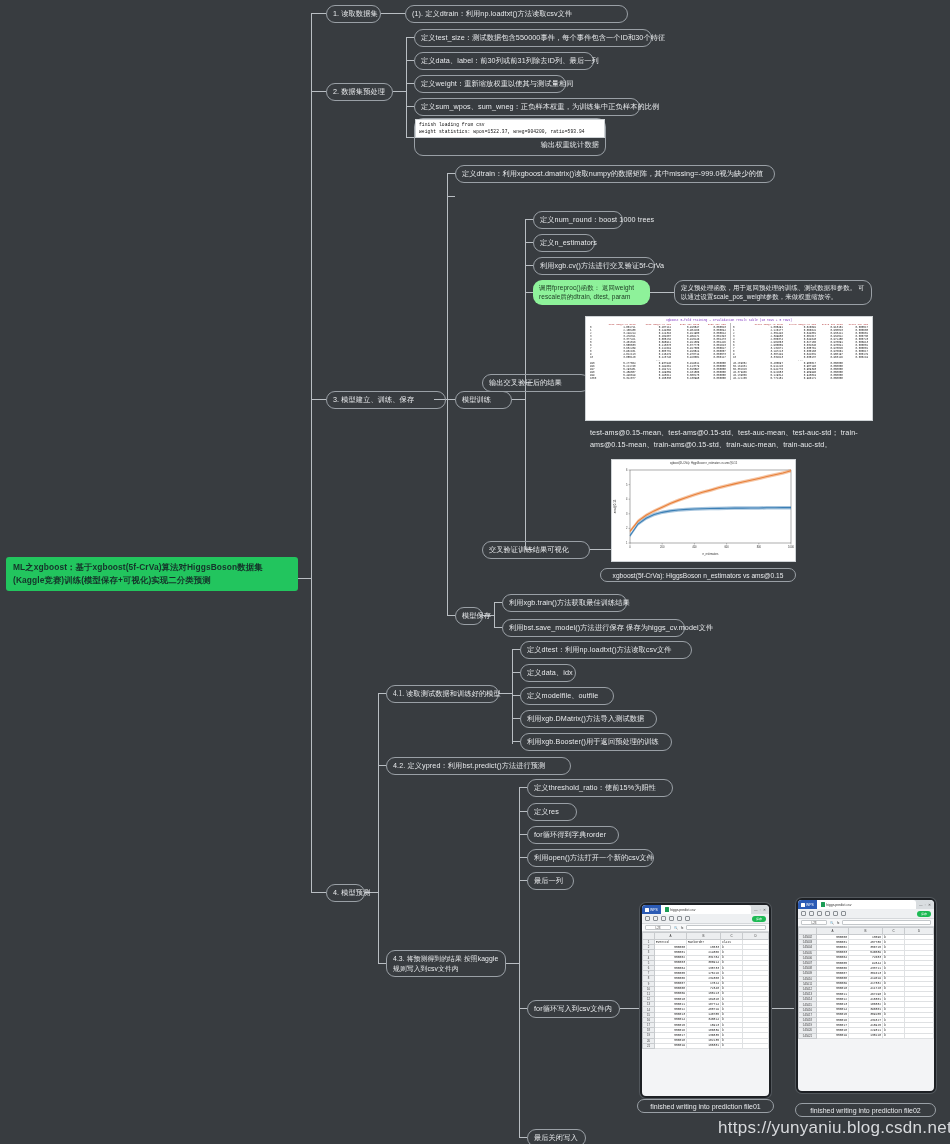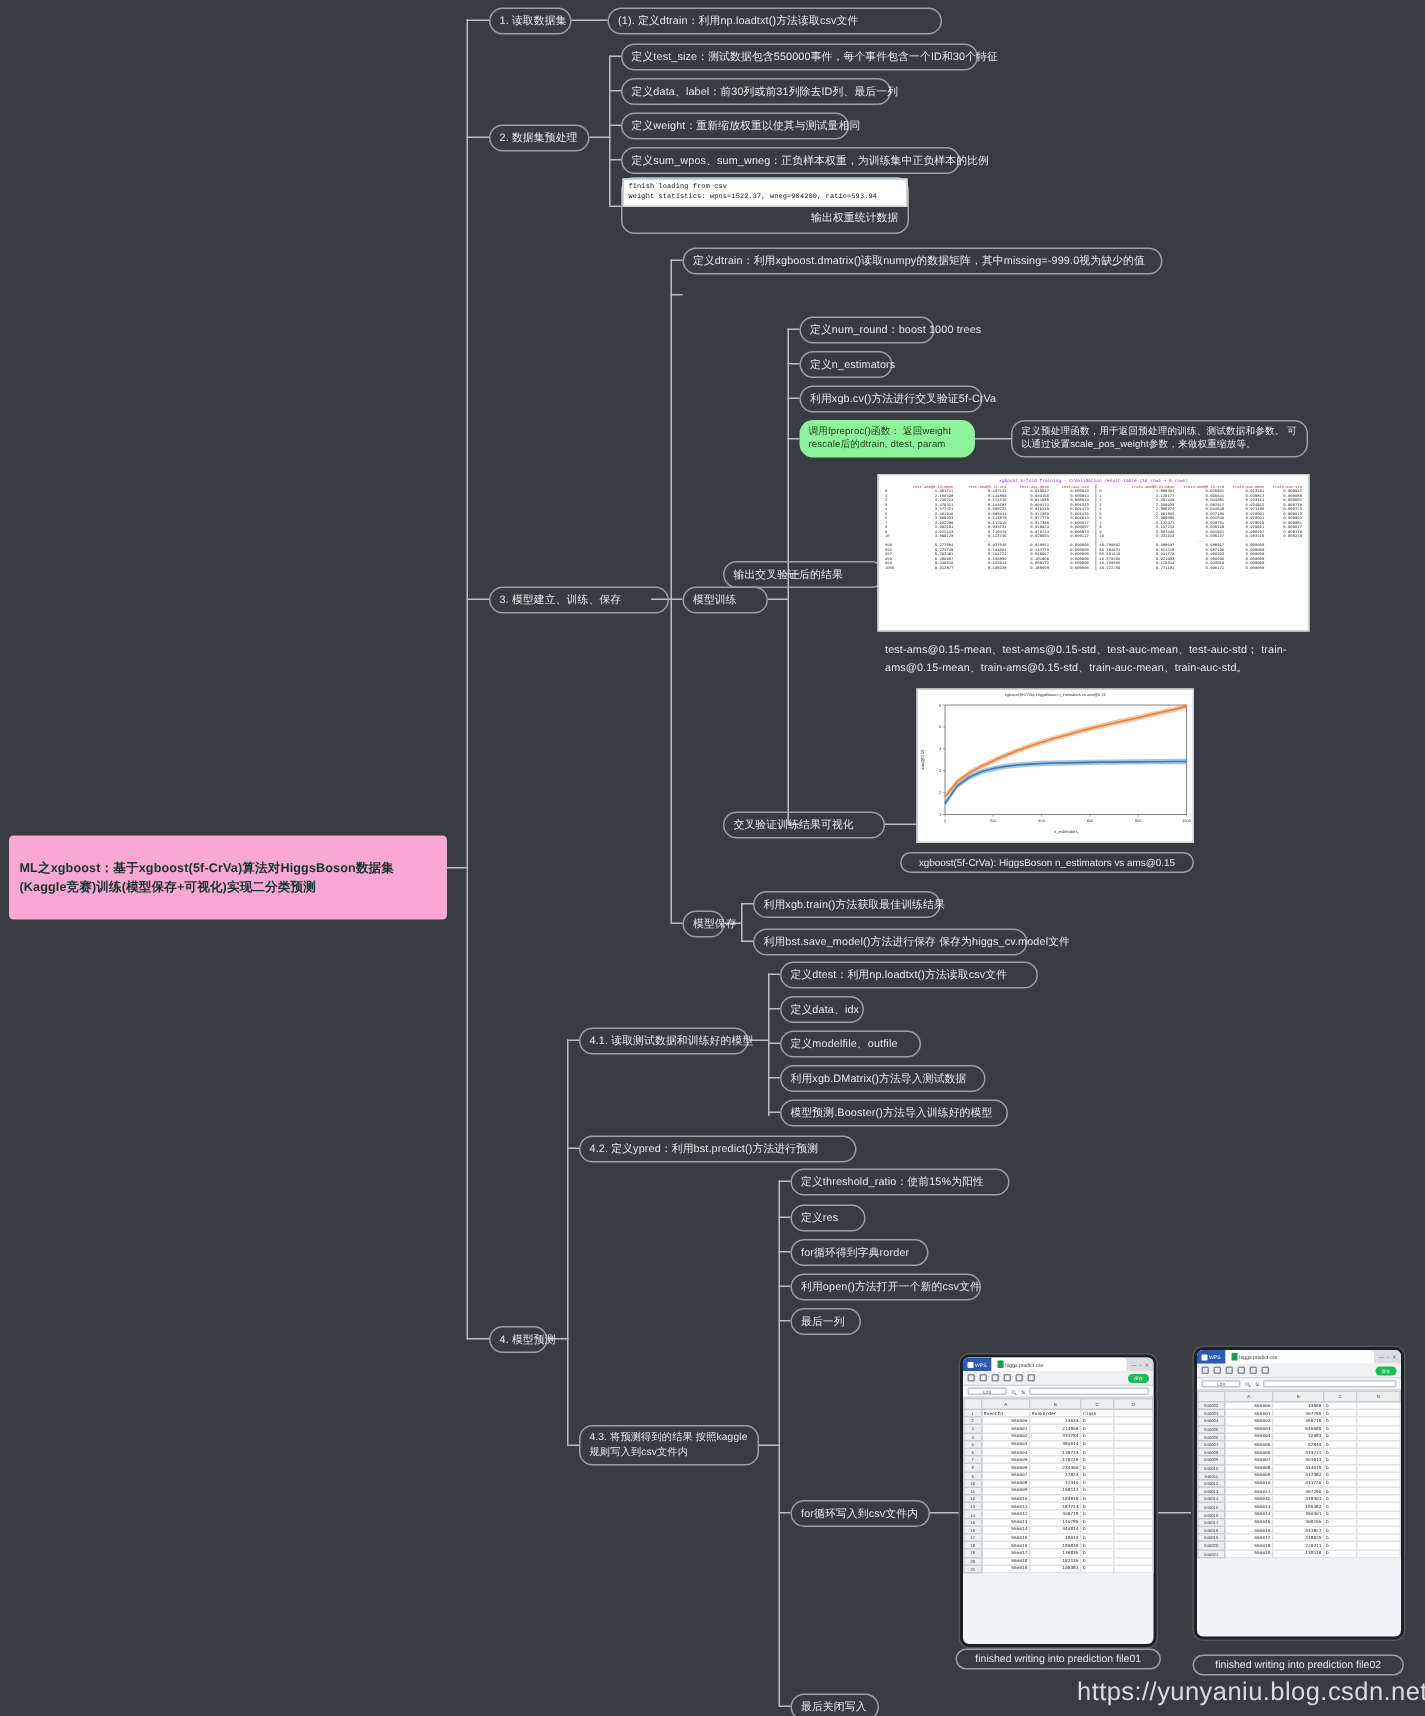--- a/index.html
+++ b/index.html
@@ -26,28 +26,28 @@
     border-radius: 9px;
     background: transparent;
     padding: 3px 6px;
     white-space: nowrap;
     display: flex;
     align-items: center;
     letter-spacing: 0.1px;
   }
   .node.wrap { white-space: normal; }
   .node.root {
-    background: #f9a8d4;
+    background: #22c55e;
     border: none;
     border-radius: 3px;
     color: #15332a;
     font-weight: bold;
     font-size: 8.4px;
     line-height: 1.55;
-    padding: 15px 7px;
+    padding: 4px 7px;
     white-space: normal;
   }
   .node.green {
     background: #8ef29a;
     border: none;
     color: #1c3a22;
     border-radius: 9px;
   }
   .node.plain {
     border: none;
@@ -691,26 +691,26 @@
       </svg>
   </div>
   <div class="caption" style="left:600px; top:568px; width:196px; text-align:center; font-size:6.6px;">xgboost(5f-CrVa): HiggsBoson n_estimators vs ams@0.15</div>
 
   <div class="node" style="left:455px; top:607px; width:28px;">模型保存</div>
   <div class="node" style="left:502px; top:594px; width:125px;">利用xgb.train()方法获取最佳训练结果</div>
   <div class="node" style="left:502px; top:619px; width:183px;">利用bst.save_model()方法进行保存  保存为higgs_cv.model文件</div>
 
   <div class="node" style="left:326px; top:884px; width:39px;">4. 模型预测</div>
 
-  <div class="node" style="left:386px; top:685px; width:113px;">4.1. 读取测试数据和训练好的模型</div>
+  <div class="node" style="left:386px; top:685px; width:113px;font-family:Liberation Serif, serif;">4.1. 读取测试数据和训练好的模型</div>
   <div class="node" style="left:520px; top:641px; width:172px;">定义dtest：利用np.loadtxt()方法读取csv文件</div>
   <div class="node" style="left:520px; top:664px; width:56px;">定义data、idx</div>
   <div class="node" style="left:520px; top:687px; width:94px;">定义modelfile、outfile</div>
   <div class="node" style="left:520px; top:710px; width:137px;">利用xgb.DMatrix()方法导入测试数据</div>
-  <div class="node" style="left:520px; top:733px; width:152px;">模型预测.Booster()方法导入训练好的模型</div>
+  <div class="node" style="left:520px; top:733px; width:152px;">利用xgb.Booster()用于返回预处理的训练</div>
 
   <div class="node" style="left:386px; top:757px; width:185px;">4.2. 定义ypred：利用bst.predict()方法进行预测</div>
 
   <div class="node wrap" style="left:386px; top:950px; width:120px; height:27px; font-size:6.8px; line-height:1.35;">4.3. 将预测得到的结果
 按照kaggle规则写入到csv文件内</div>
   <div class="node" style="left:527px; top:779px; width:146px;">定义threshold_ratio：使前15%为阳性</div>
   <div class="node" style="left:527px; top:803px; width:50px;">定义res</div>
   <div class="node" style="left:527px; top:826px; width:92px;">for循环得到字典rorder</div>
   <div class="node" style="left:527px; top:849px; width:127px;">利用open()方法打开一个新的csv文件</div>
   <div class="node" style="left:527px; top:872px; width:47px;">最后一列</div>

